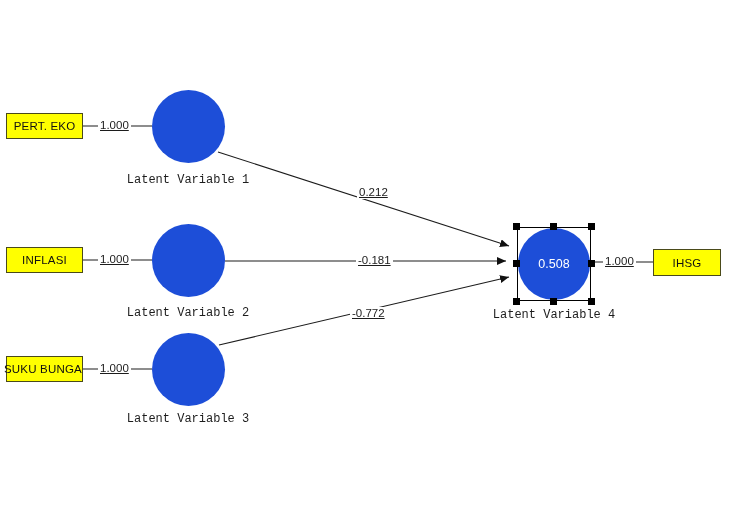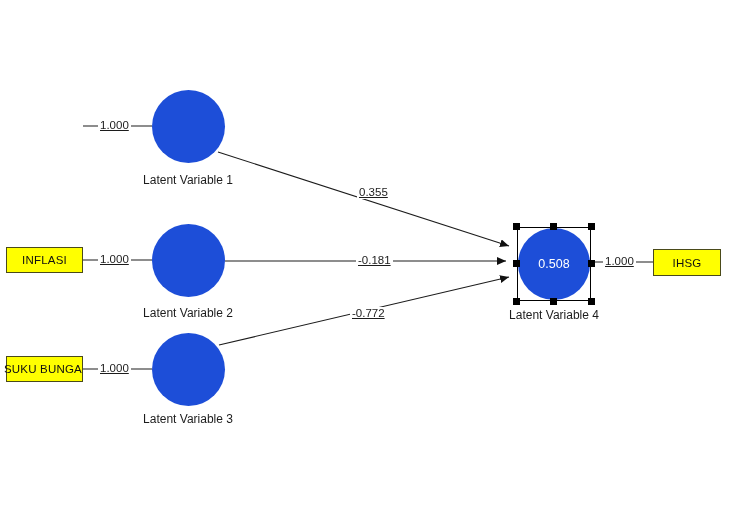--- a/index.html
+++ b/index.html
@@ -48,20 +48,21 @@
     justify-content: center;
     font-size: 12.5px;
     color: #ffffff;
   }
   .node-caption {
     position: absolute;
     font-size: 12px;
     color: #1c1c1c;
     white-space: nowrap;
     text-align: center;
+    font-family: Liberation Mono, monospace;
   }
   .edge-label {
     position: absolute;
     font-size: 11.5px;
     color: #1c1c1c;
     background: #ffffff;
     padding: 0 2px;
     white-space: nowrap;
     line-height: 13px;
     text-decoration: underline;
@@ -94,20 +95,23 @@
     <line x1="83" y1="126" x2="152" y2="126" stroke="#1c1c1c" stroke-width="1.1"></line>
     <line x1="83" y1="260" x2="152" y2="260" stroke="#1c1c1c" stroke-width="1.1"></line>
     <line x1="83" y1="369" x2="152" y2="369" stroke="#1c1c1c" stroke-width="1.1"></line>
     <line x1="593" y1="262" x2="653" y2="262" stroke="#1c1c1c" stroke-width="1.1"></line>
 
     <line x1="218" y1="152" x2="509" y2="246" stroke="#1c1c1c" stroke-width="1.1" marker-end="url(#arrow)"></line>
     <line x1="225" y1="261" x2="506" y2="261" stroke="#1c1c1c" stroke-width="1.1" marker-end="url(#arrow)"></line>
     <line x1="219" y1="345" x2="509" y2="277" stroke="#1c1c1c" stroke-width="1.1" marker-end="url(#arrow)"></line>
   </svg>
 
+  <div class="indicator-box" style="left:6px; top:113px; width:77px; height:26px;">
+    <span>PERT. EKO</span>
+  </div>
   <div class="edge-label" style="left:98px; top:119px;">1.000</div>
 
   <div class="indicator-box" style="left:6px; top:247px; width:77px; height:26px;">
     <span>INFLASI</span>
   </div>
   <div class="edge-label" style="left:98px; top:253px;">1.000</div>
 
   <div class="indicator-box" style="left:6px; top:356px; width:77px; height:26px;justify-content:flex-end;">
     <span>SUKU BUNGA</span>
   </div>
@@ -140,17 +144,17 @@
   <div class="sel-handle" style="left:513px; top:223px;"></div>
   <div class="sel-handle" style="left:550px; top:223px;"></div>
   <div class="sel-handle" style="left:588px; top:223px;"></div>
   <div class="sel-handle" style="left:513px; top:260px;"></div>
   <div class="sel-handle" style="left:588px; top:260px;"></div>
   <div class="sel-handle" style="left:513px; top:298px;"></div>
   <div class="sel-handle" style="left:550px; top:298px;"></div>
   <div class="sel-handle" style="left:588px; top:298px;"></div>
   <div class="node-caption" style="left:479px; top:308px; width:150px;">Latent Variable 4</div>
 
-  <div class="edge-label" style="left:357px; top:186px;">0.355</div>
+  <div class="edge-label" style="left:357px; top:186px;">0.212</div>
   <div class="edge-label" style="left:356px; top:254px;">-0.181</div>
   <div class="edge-label" style="left:350px; top:307px;">-0.772</div>
 
 </div>
 
 </body></html>

